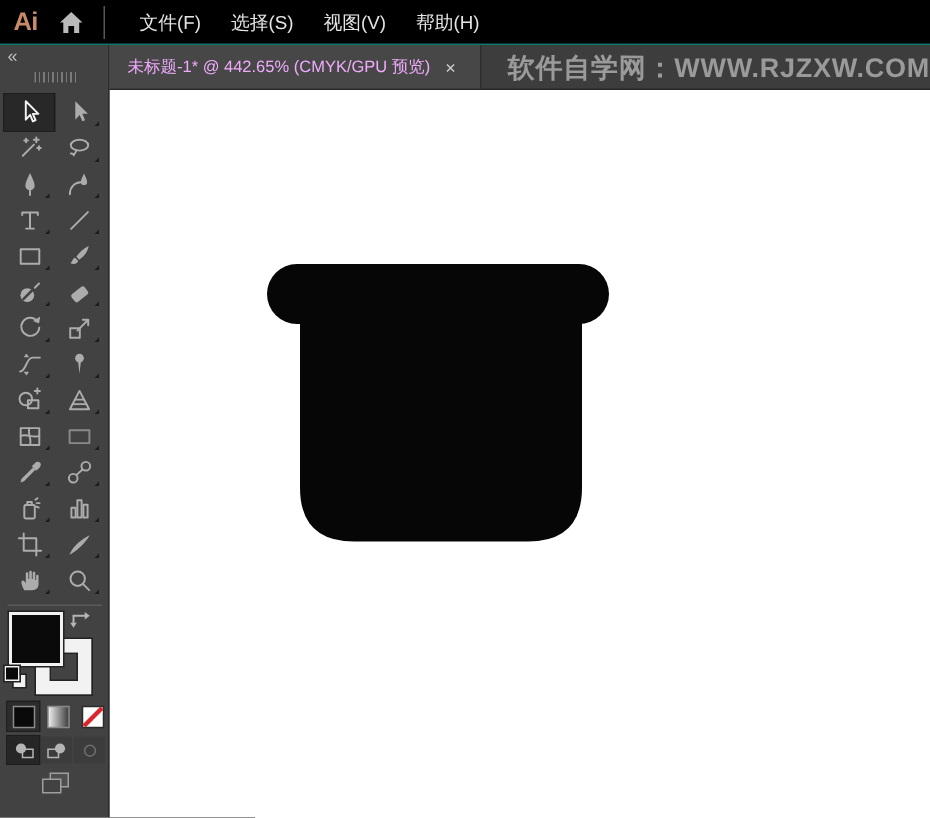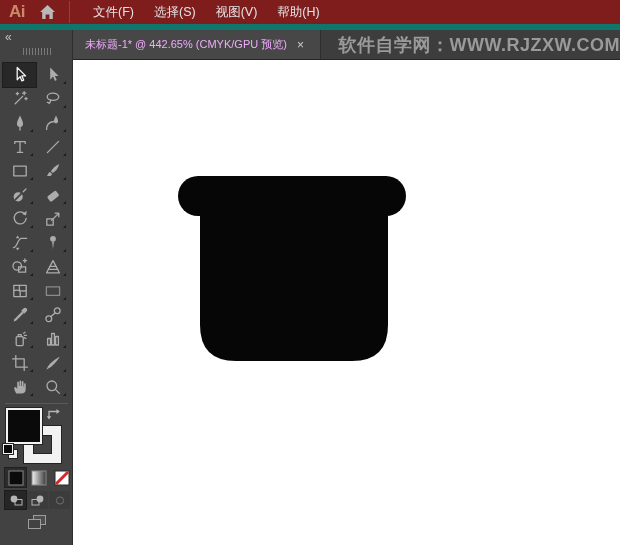--- a/index.html
+++ b/index.html
@@ -1,21 +1,21 @@
 <!DOCTYPE html>
 <html><head>
 <meta charset="utf-8">
 <style>
   html,body{margin:0;padding:0;background:#222;}
   .app{position:relative;width:620px;height:545px;overflow:hidden;
        font-family:"Liberation Sans",sans-serif;background:#fff;user-select:none;}
 
   
-  .menubar{position:absolute;left:0;top:0;width:620px;height:30px;background:#7f1d1d;
-           border-bottom:6px solid #0f766e;display:flex;align-items:center;box-sizing:border-box;}
+  .menubar{position:absolute;left:0;top:0;width:620px;height:30px;background:#000000;
+           border-bottom:1px solid #0f766e;display:flex;align-items:center;box-sizing:border-box;}
   .logo{color:#c98a6a;font-size:17px;font-weight:bold;margin-left:9px;letter-spacing:-0.5px;}
   .homebtn{margin-left:13px;display:flex;align-items:center;}
   .vsep{width:1px;height:22px;background:#585858;margin:0 6px 0 12px;}
   .menus{display:flex;align-items:center;margin-left:7px;}
   .menu-item{color:#e4e4e4;font-size:12.5px;padding:16px 10px;line-height:30px;cursor:default;white-space:nowrap;}
 
   
   .tabstrip{position:absolute;left:73px;top:30px;right:0;height:29px;background:#3d3d3d;
             border-bottom:1px solid #262626;display:flex;align-items:stretch;box-sizing:content-box;}
   .doc-tab{width:272px;background:#474747;border-right:1px solid #2e2e2e;display:flex;

